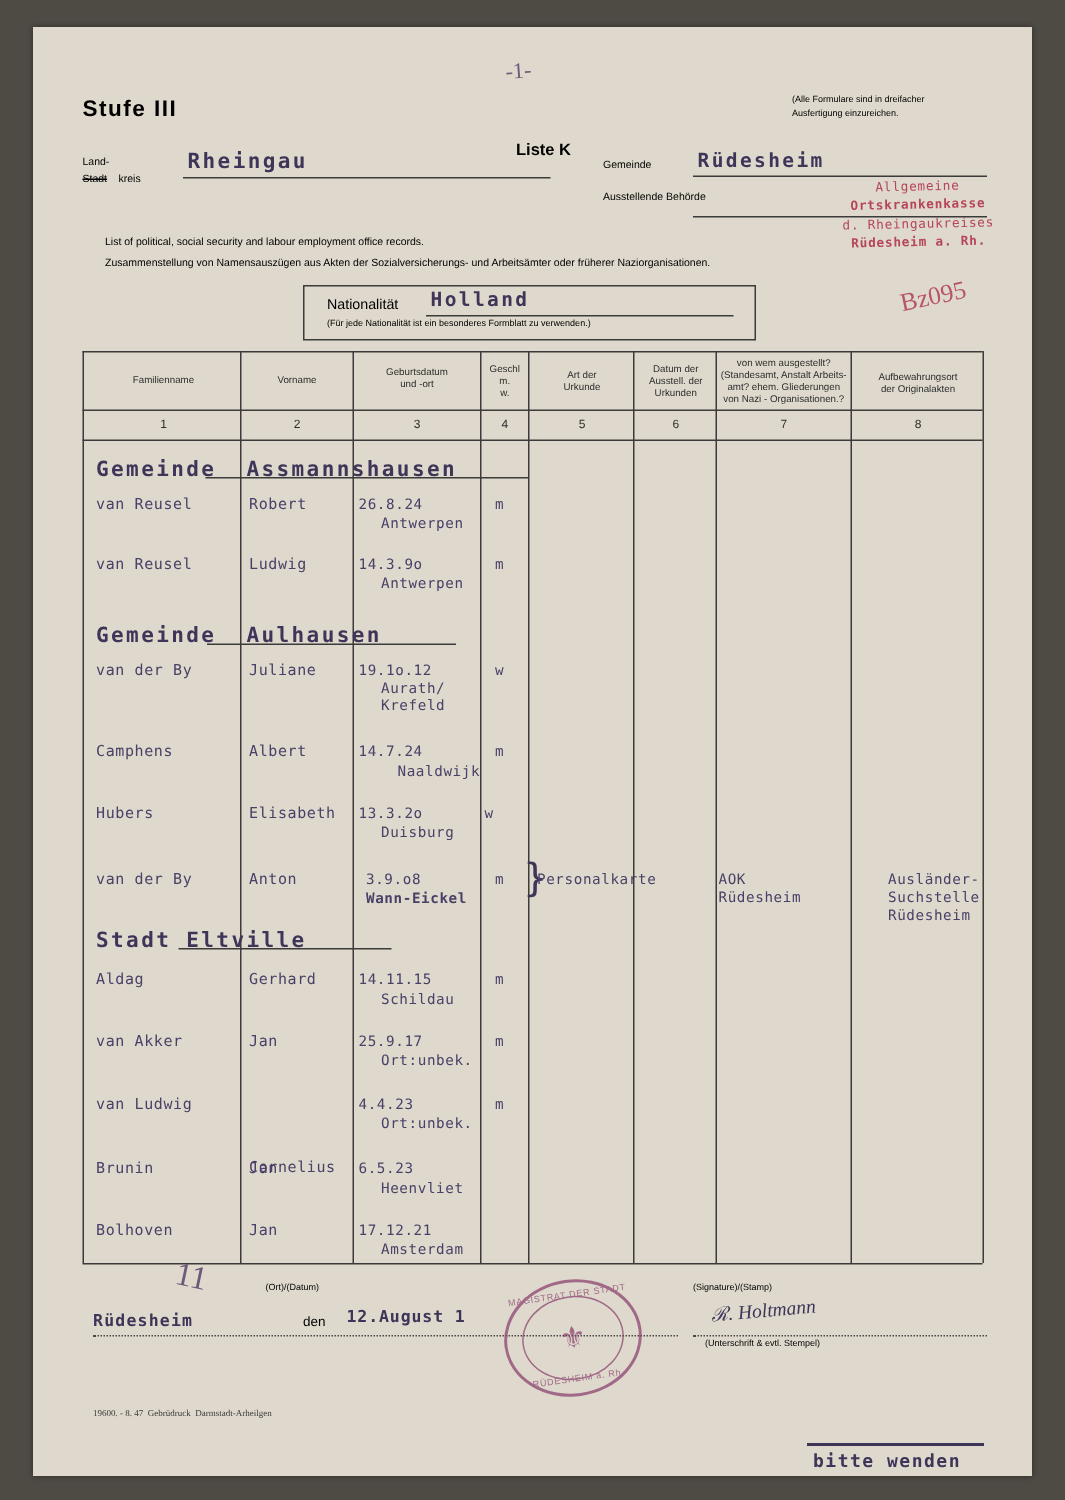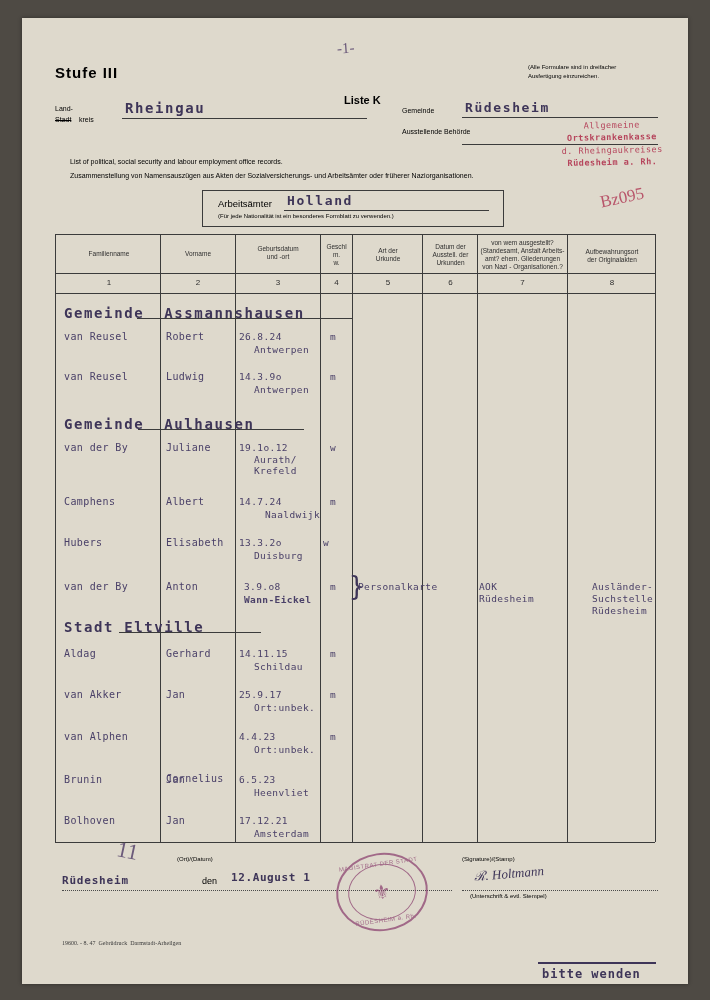--- a/index.html
+++ b/index.html
@@ -106,21 +106,21 @@
     <div class="stampred">Allgemeine</div>
     <div class="stampred" style="font-weight:bold;">Ortskrankenkasse</div>
     <div class="stampred">d. Rheingaukreises</div>
     <div class="stampred" style="font-weight:bold;">Rüdesheim a. Rh.</div>
   </div>
 
   <div class="t small prt" style="left:48px;top:140px;">List of political, social security and labour employment office records.</div>
   <div class="t small prt" style="left:48px;top:154px;">Zusammenstellung von Namensauszügen aus Akten der Sozialversicherungs- und Arbeitsämter oder früherer Naziorganisationen.</div>
 
   <div class="nat-box" style="left:180px;top:172px;width:300px;height:35px;"></div>
-  <div class="t prt" style="left:196px;top:180px;font-size:9.5px;">Arbeitsämter</div>
+  <div class="t prt" style="left:196px;top:180px;font-size:9.5px;">Nationalität</div>
   <div class="t twb" style="left:265px;top:175px;font-size:13px;">Holland</div>
   <div class="hline" style="left:262px;top:192px;width:205px;"></div>
   <div class="t xsmall prt" style="left:196px;top:195px;">(Für jede Nationalität ist ein besonderes Formblatt zu verwenden.)</div>
 
   <div class="t pink" style="left:578px;top:170px;font-size:17px;font-family:'Liberation Serif',serif;transform:rotate(-12deg);">Bz095</div>
 
   <div class="hline" style="left:33px;top:216px;width:600px;"></div>
   <div class="hline" style="left:33px;top:255px;width:600px;"></div>
   <div class="hline" style="left:33px;top:275px;width:600px;"></div>
   <div class="hline" style="left:33px;top:824px;width:600px;"></div>
@@ -222,21 +222,21 @@
   <div class="t tw cell" style="left:217px;top:630px;">14.11.15</div>
   <div class="t tw cell" style="left:232px;top:643px;">Schildau</div>
   <div class="t tw cell" style="left:308px;top:630px;">m</div>
 
   <div class="t tw rowname" style="left:42px;top:671px;">van Akker</div>
   <div class="t tw rowname" style="left:144px;top:671px;">Jan</div>
   <div class="t tw cell" style="left:217px;top:671px;">25.9.17</div>
   <div class="t tw cell" style="left:232px;top:684px;">Ort:unbek.</div>
   <div class="t tw cell" style="left:308px;top:671px;">m</div>
 
-  <div class="t tw rowname" style="left:42px;top:713px;">van Alphen</div>
+  <div class="t tw rowname" style="left:42px;top:713px;">van Ludwig</div>
   <div class="t tw rowname" style="left:144px;top:755px;">Cornelius</div>
   <div class="t tw cell" style="left:217px;top:713px;">4.4.23</div>
   <div class="t tw cell" style="left:232px;top:726px;">Ort:unbek.</div>
   <div class="t tw cell" style="left:308px;top:713px;">m</div>
 
   <div class="t tw rowname" style="left:42px;top:756px;">Brunin</div>
   <div class="t tw rowname" style="left:144px;top:756px;">Jan</div>
   <div class="t tw cell" style="left:217px;top:756px;">6.5.23</div>
   <div class="t tw cell" style="left:232px;top:769px;">Heenvliet</div>
 

